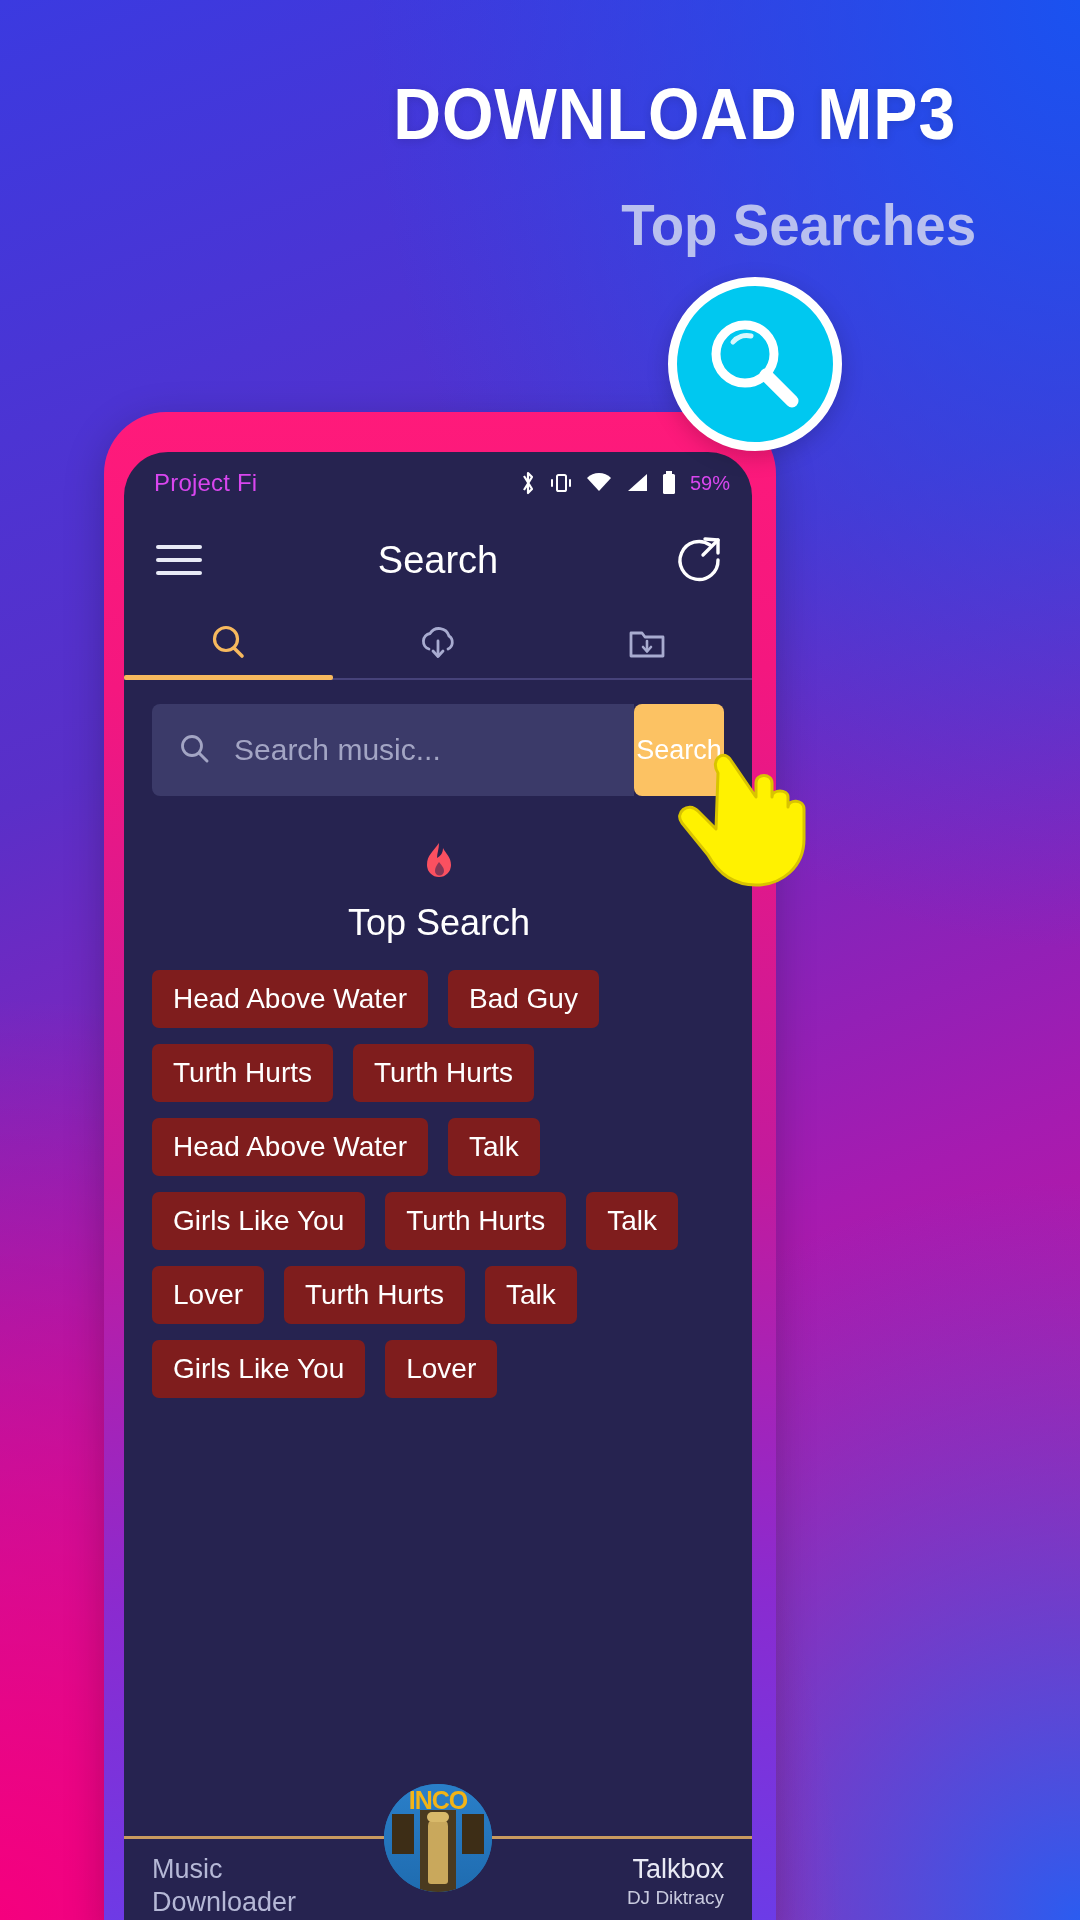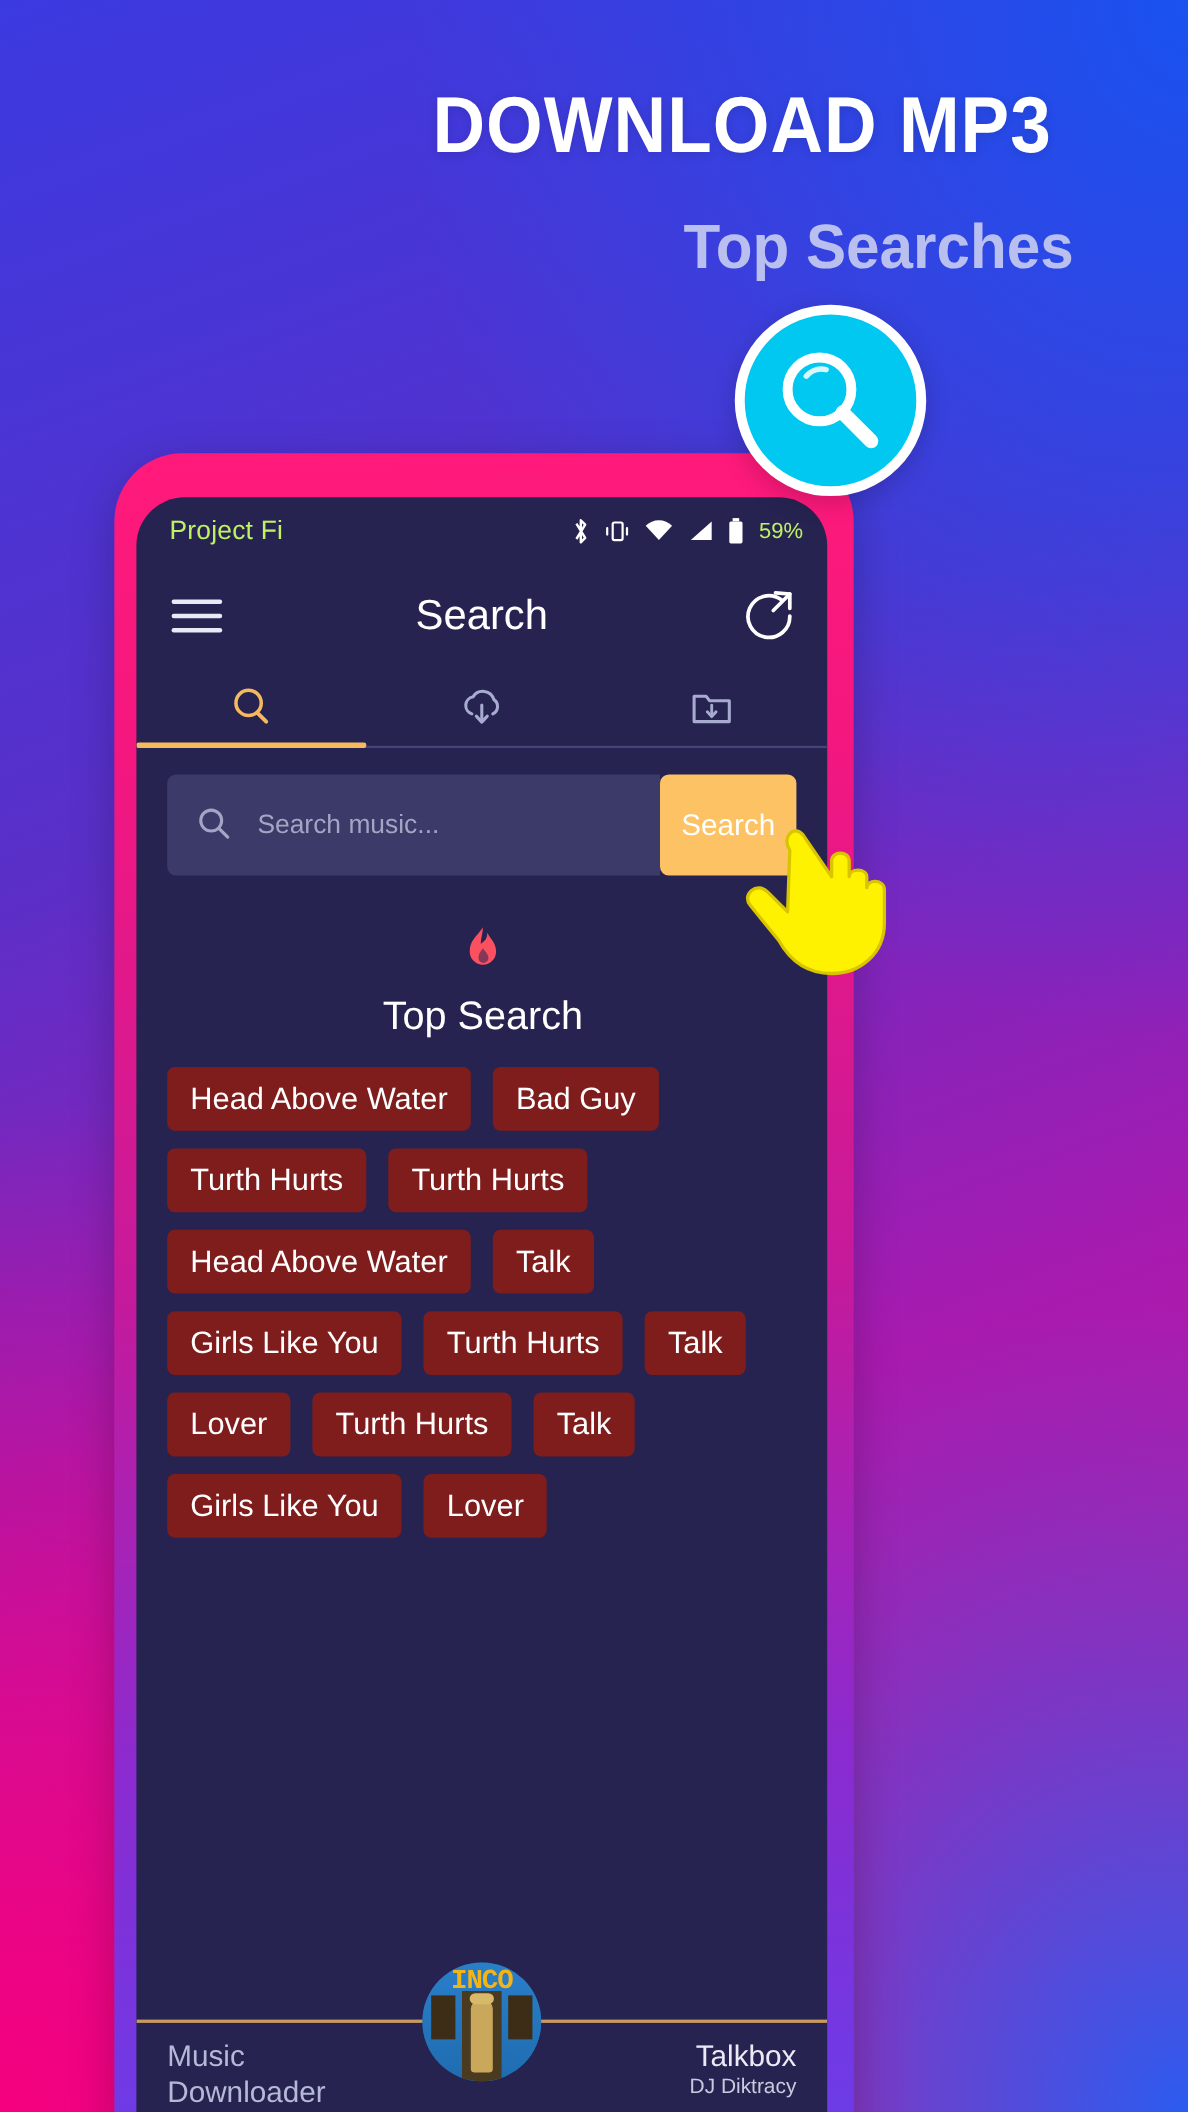--- a/index.html
+++ b/index.html
@@ -60,21 +60,21 @@
     width:628px; height:1480px;
     border-radius:44px 44px 0 0;
     background:#262350;
     overflow:hidden;
     z-index:11;
   }
 
   
   .statusbar {
     height:62px; display:flex; align-items:center;
-    padding:0 22px 0 30px; color:#bef264;
+    padding:0 22px 0 30px; color:#d946ef;
   }
   .sb-carrier { font-size:24px; letter-spacing:0.2px; }
   .sb-right { margin-left:auto; display:flex; align-items:center; gap:11px; }
   .sb-right svg { display:block; }
   .sb-batt { font-size:20px; margin-left:2px; }
 
   
   .appbar {
     height:92px; display:flex; align-items:center;
     padding:0 26px 0 32px; position:relative;
@@ -109,21 +109,21 @@
   .content { padding:24px 28px 0 28px; }
 
   .search-row { display:flex; height:92px; }
   .search-field {
     flex:1; background:#3b3a69; border-radius:8px 0 0 8px;
     display:flex; align-items:center; padding-left:26px; gap:22px;
   }
   .search-field input {
     flex:1; background:transparent; border:none; outline:none;
     font-family:"Liberation Sans", sans-serif;
-    font-size:24px; color:#ffffff; padding-right:14px;
+    font-size:30px; color:#ffffff; padding-right:14px;
   }
   .search-field input::placeholder { color:#a3a5c4; }
   .search-btn {
     width:124px; background:#fcc263; border:none; border-radius:8px;
     font-family:"Liberation Sans", sans-serif;
     font-size:27px; color:#ffffff; cursor:pointer;
   }
 
   .section-head {
     display:flex; align-items:center; gap:18px;
@@ -153,21 +153,21 @@
     position:absolute; left:50%; top:-55px; transform:translateX(-50%);
     width:108px; height:108px; border-radius:50%;
     overflow:hidden; background:#1d6fb5;
   }
   .album-art .aa-sky { position:absolute; inset:0; background:linear-gradient(180deg,#2a7fc9 0%,#1f6cb0 100%); }
   .album-art .aa-door { position:absolute; left:36px; top:26px; width:36px; height:82px; background:#4a3a1f; }
   .album-art .aa-fig { position:absolute; left:44px; top:34px; width:20px; height:66px; background:#c9a85c; border-radius:8px 8px 3px 3px; }
   .album-art .aa-hat { position:absolute; left:43px; top:28px; width:22px; height:10px; background:#d8b96a; border-radius:6px; }
   .album-art .aa-txt {
     position:absolute; top:2px; left:0; width:100%; text-align:center;
-    font-size:25px; font-weight:bold; color:#f2b417; letter-spacing:-1px;font-family:Liberation Mono, monospace;
+    font-size:25px; font-weight:bold; color:#f2b417; letter-spacing:-1px;
   }
   .album-art .aa-winL { position:absolute; left:8px; top:30px; width:22px; height:40px; background:#3d2d16; }
   .album-art .aa-winR { position:absolute; right:8px; top:30px; width:22px; height:40px; background:#3d2d16; }
 
   
   .hand { position:absolute; left:660px; top:735px; z-index:40; }
 </style>
 </head>
 <body>
 

